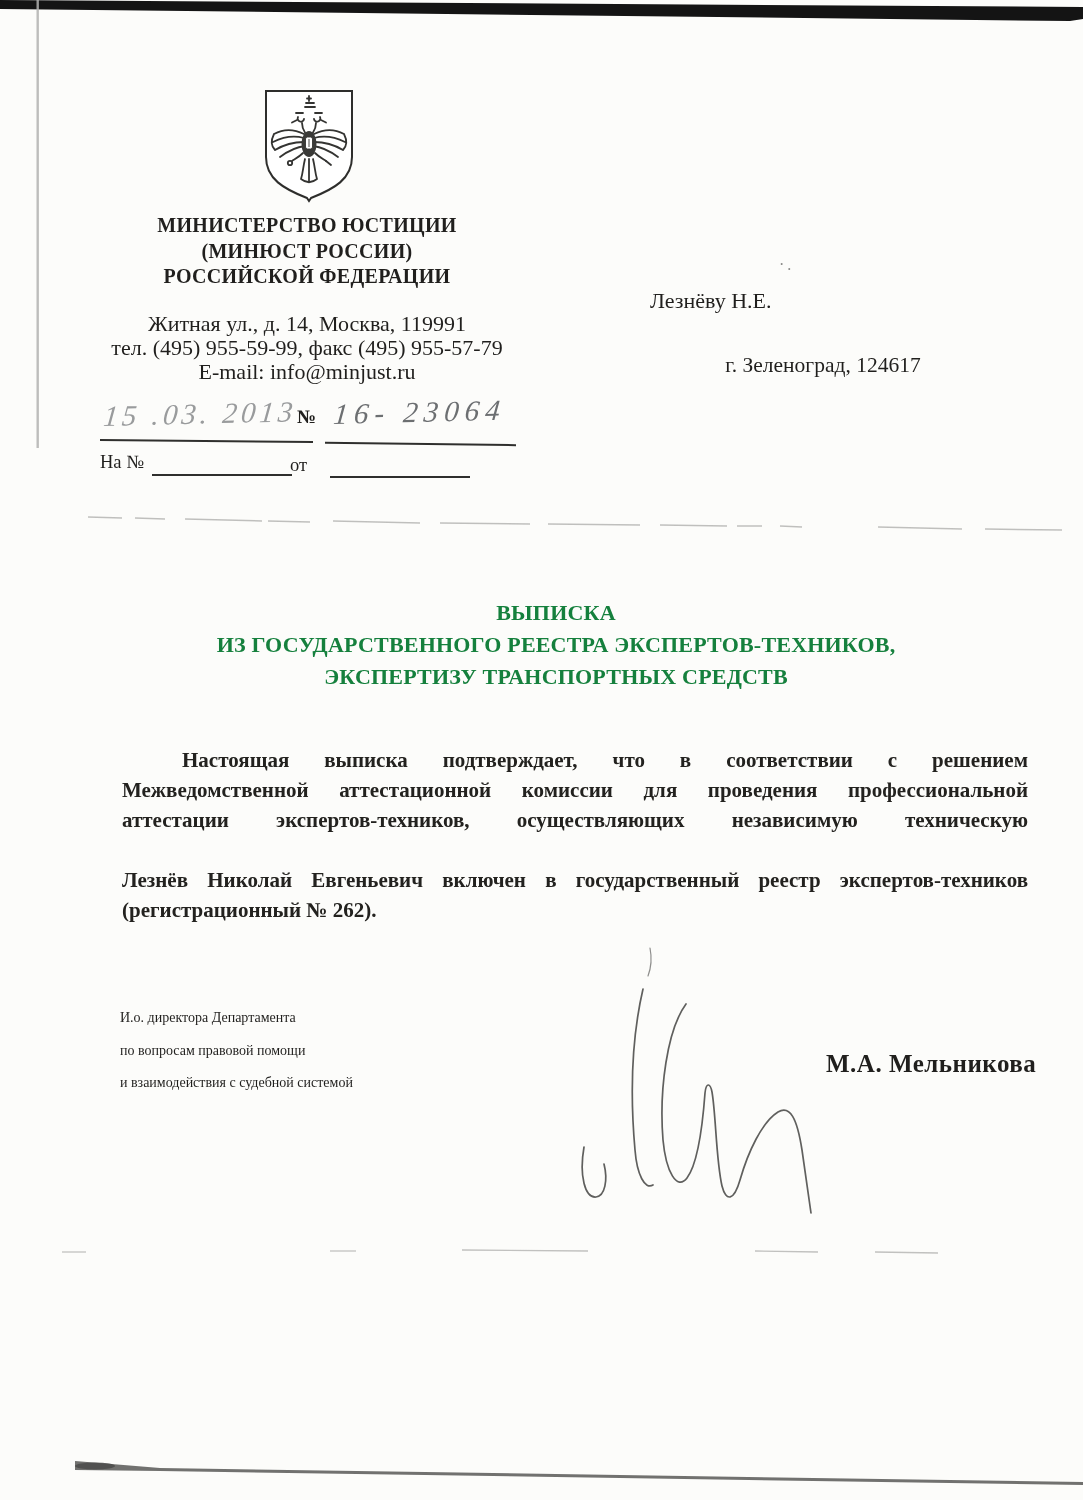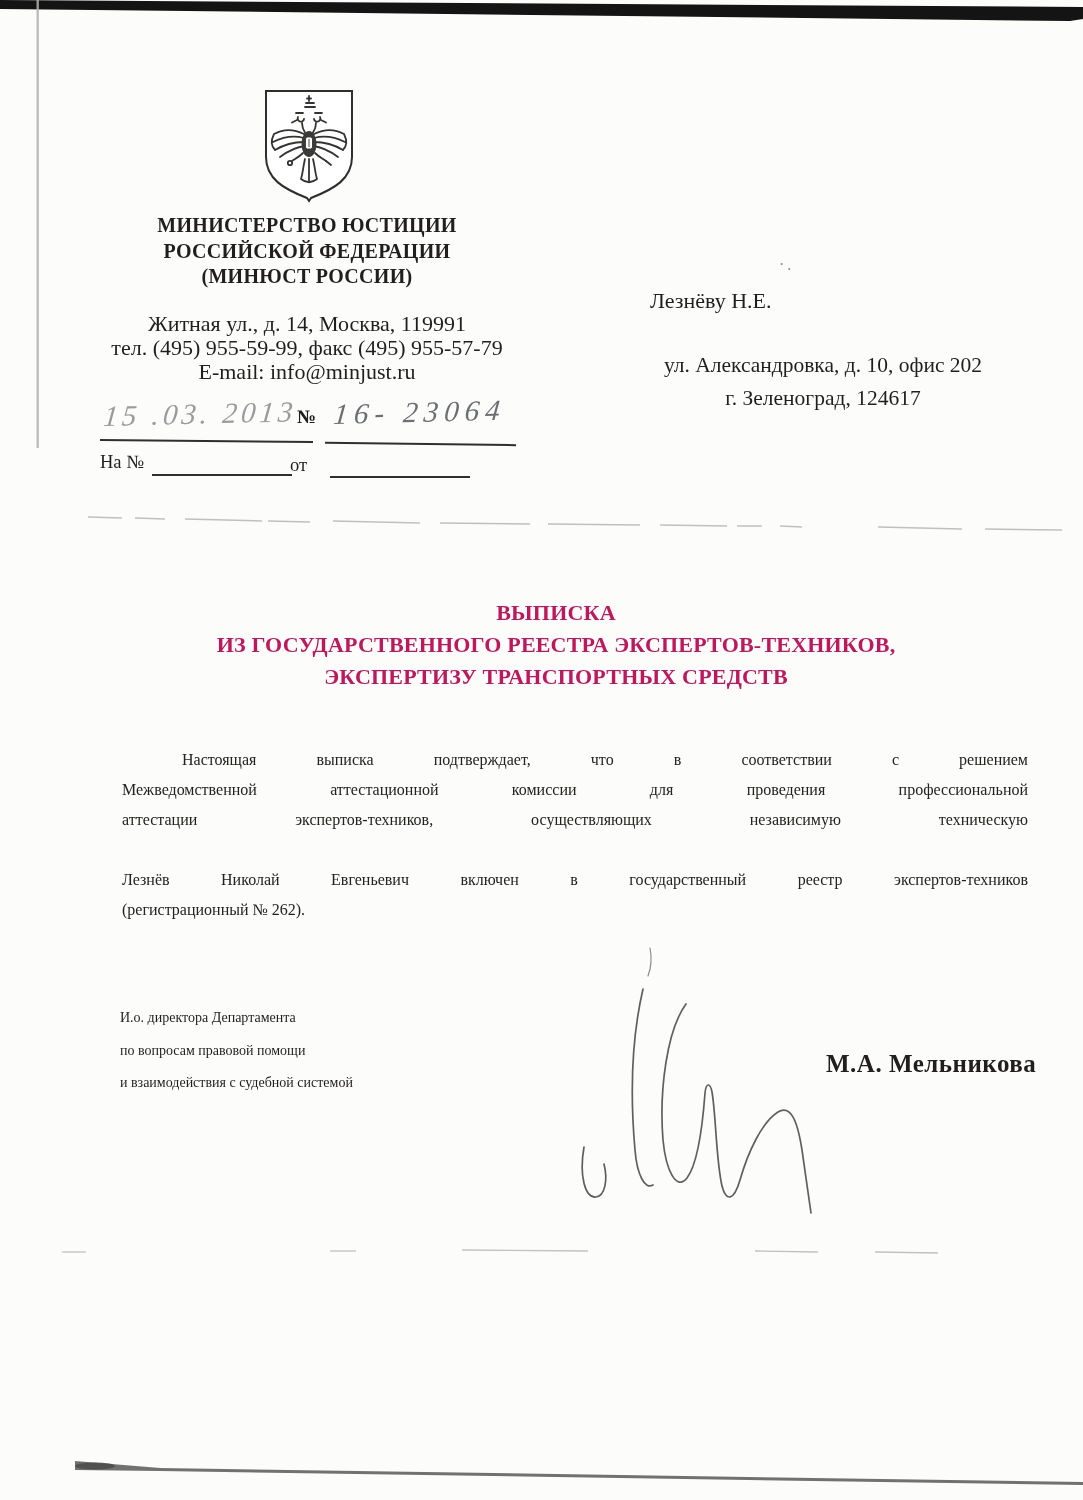--- a/index.html
+++ b/index.html
@@ -21,23 +21,23 @@
   
   .hw{font-style:italic;color:#5d6064;opacity:.62;letter-spacing:4px;transform:rotate(-1.4deg) skewX(-7deg);transform-origin:left bottom;font-size:29px;white-space:nowrap;}
   .hw2{opacity:.8;color:#494c50;letter-spacing:6px;}
   .no-sign{font-weight:bold;font-size:19px;}
   .ref{font-size:18.5px;}
   .rule{background:#2f2f2d;height:2px;}
   
   .addressee-name{left:650px;top:288px;width:345px;text-align:left;font-size:22px;}
   .addressee-addr{left:628px;top:349px;width:390px;text-align:center;font-size:21.5px;line-height:33px;}
   
-  .title{left:95px;top:597px;width:922px;text-align:center;font-weight:bold;font-size:22px;line-height:32px;letter-spacing:.2px;color:#be185d;}
+  .title{left:95px;top:597px;width:922px;text-align:center;font-weight:bold;font-size:22px;line-height:32px;letter-spacing:.2px;color:#15803d;}
   
-  .bodyline{left:122px;width:906px;height:30px;font-size:16px;line-height:30px;white-space:nowrap;color:#23221f;}
+  .bodyline{left:122px;width:906px;height:30px;font-size:21px;line-height:30px;white-space:nowrap;color:#23221f;font-weight:bold;}
   .jl{text-align:justify;text-align-last:justify;white-space:normal;}
   .indent{padding-left:60px;width:846px;}
   
   .pos{left:120px;top:1002px;width:480px;font-size:14px;line-height:32.5px;}
   .signer{left:826px;top:1050px;font-size:25px;letter-spacing:.5px;font-weight:bold;}
   .specks{left:779px;top:256px;font-size:16px;color:#8a8a88;letter-spacing:3px;}
 </style>
 </head>
 <body>
 
@@ -107,22 +107,22 @@
 
       <ellipse cx="47" cy="57" rx="7.5" ry="13" fill="#3a3a38"></ellipse>
 
       <rect x="43.5" y="50" width="7" height="12" rx="2" fill="#ffffff" stroke="#343432" stroke-width="0.9"></rect>
       <line x1="47" y1="52" x2="47" y2="60" stroke="#343432" stroke-width="0.9"></line>
     </svg>
   </div>
 
   <div class="abs org">
     <div>МИНИСТЕРСТВО ЮСТИЦИИ</div>
+    <div>(МИНЮСТ РОССИИ)</div>
     <div>РОССИЙСКОЙ ФЕДЕРАЦИИ</div>
-    <div>(МИНЮСТ РОССИИ)</div>
   </div>
 
   <div class="abs addr">
     <div>Житная ул., д. 14, Москва, 119991</div>
     <div>тел. (495) 955-59-99, факс (495) 955-57-79</div>
     <div>E-mail: info@minjust.ru</div>
   </div>
 
   <div class="abs hw" style="left:102px;top:400px;">15 .03. 2013</div>
   <div class="abs no-sign" style="left:297px;top:406px;">№</div>
@@ -132,21 +132,20 @@
 
   <div class="abs ref" style="left:100px;top:452px;">На №</div>
   <div class="abs rule" style="left:152px;top:474px;width:140px;height:1.8px;"></div>
   <div class="abs ref" style="left:290px;top:455px;">от</div>
   <div class="abs rule" style="left:330px;top:476px;width:140px;height:1.8px;"></div>
 
   <div class="abs specks">·.</div>
 
   <div class="abs addressee-name">Лезнёву Н.Е.</div>
   <div class="abs addressee-addr">
-    <div>ул. Александровка, д. 10, офис 202</div>
     <div>г. Зеленоград, 124617</div>
   </div>
 
   <div class="abs title">
     <div>ВЫПИСКА</div>
     <div>ИЗ ГОСУДАРСТВЕННОГО РЕЕСТРА ЭКСПЕРТОВ-ТЕХНИКОВ,</div>
     <div>ЭКСПЕРТИЗУ ТРАНСПОРТНЫХ СРЕДСТВ</div>
   </div>
 
   <div class="abs bodyline jl indent" style="top:745px;">Настоящая выписка подтверждает, что в соответствии с решением</div>

